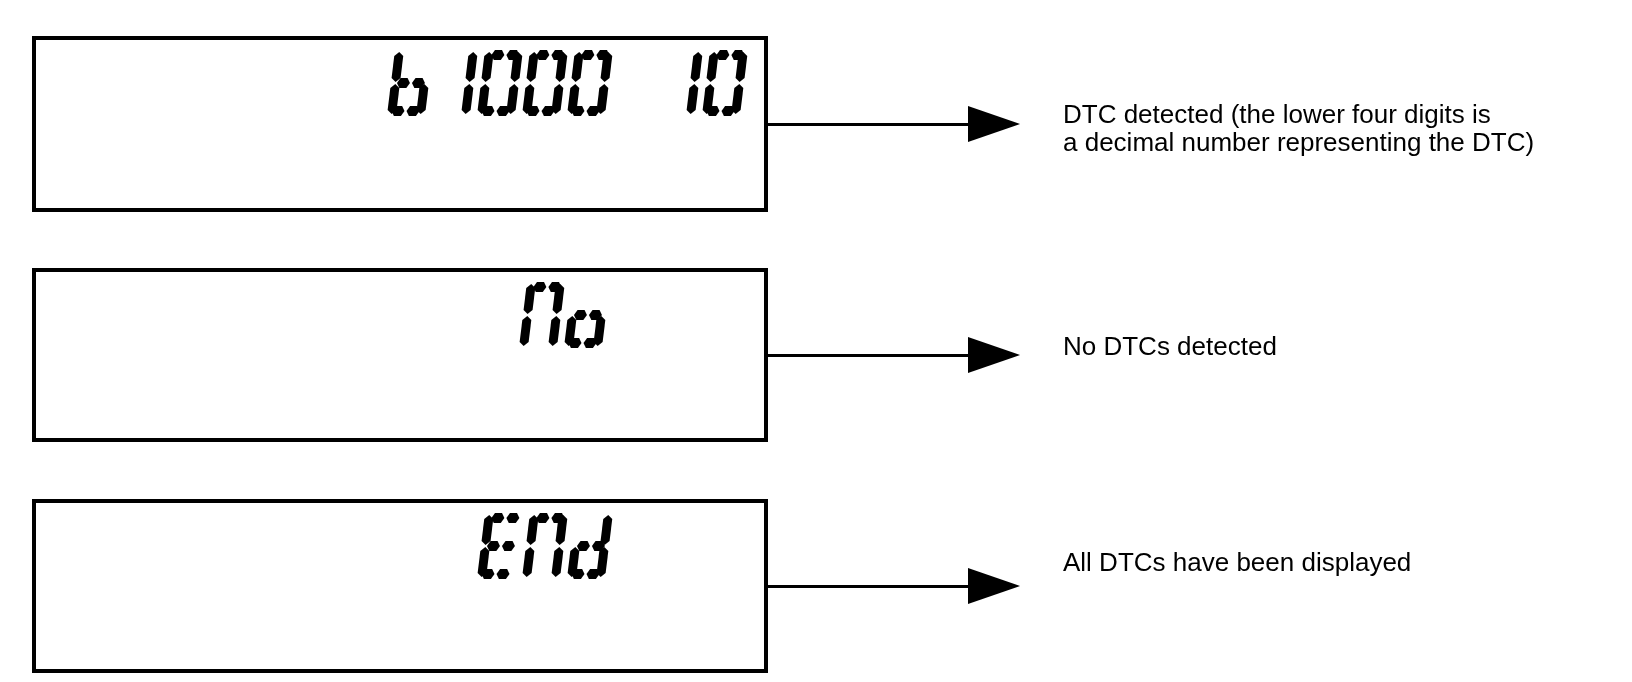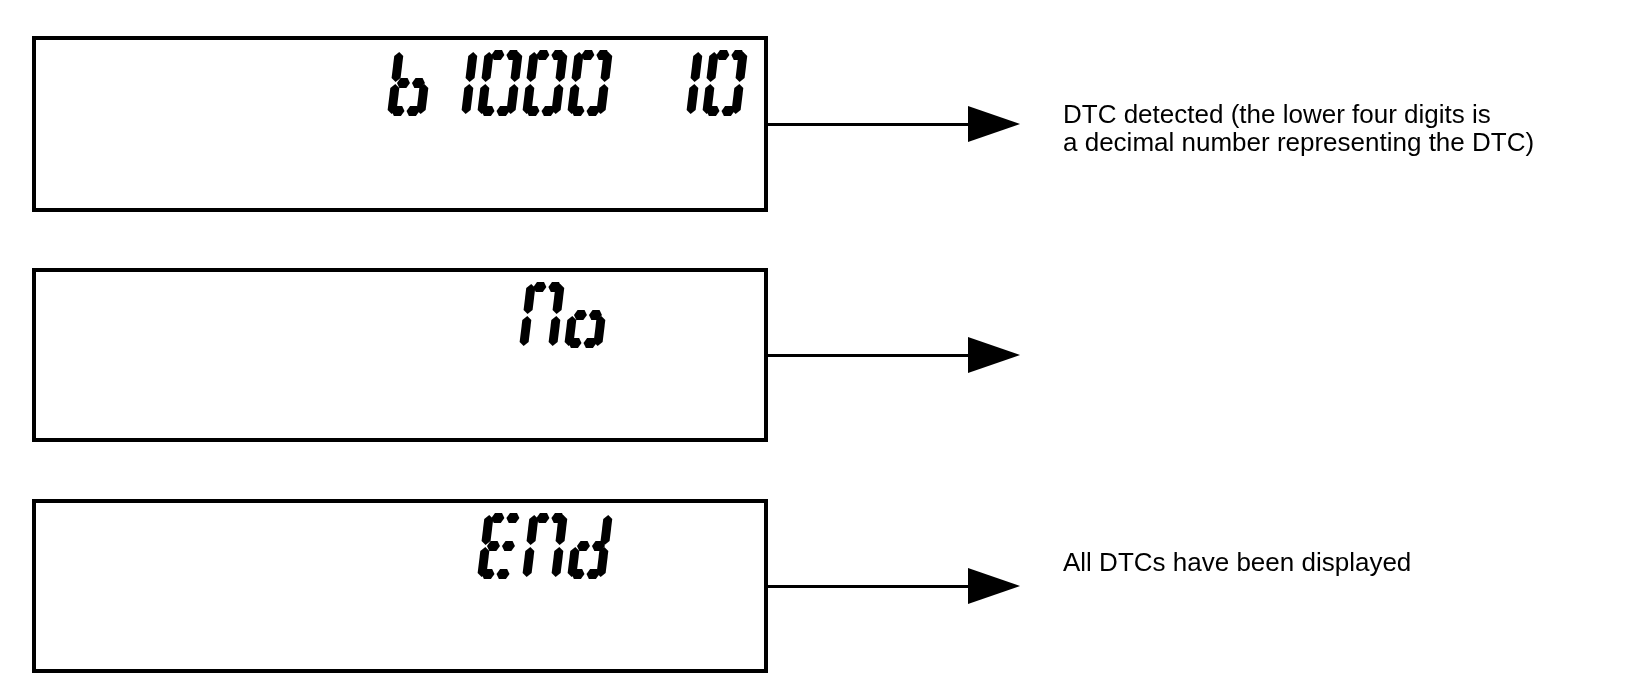--- a/index.html
+++ b/index.html
@@ -149,20 +149,21 @@
         <polygon points="34.5,34 39,38 39,60 34.5,64 30,60 30,38" fill="#000000"></polygon>
         <polygon points="5,61 8,56 15,56 18,61 15,66 8,66" fill="#000000"></polygon>
         <polygon points="20,61 23,56 30,56 33,61 30,66 23,66" fill="#000000"></polygon>
         <polygon points="5.5,34 10,38 10,60 5.5,64 1,60 1,38" fill="#000000"></polygon>
         <polygon points="7,33 10,28 17,28 20,33 17,38 10,38" fill="#000000"></polygon>
         <polygon points="22,33 25,28 32,28 35,33 32,38 25,38" fill="#000000"></polygon>
       </g>
     </svg>
   <div class="arrow-line" id="arrow-line-1"></div>
   <div class="arrow-head" id="arrow-head-1"></div>
+  <div class="callout-label" id="label-1">No DTCs detected</div>
 
   <div class="panel" id="panel-2"></div>
   <svg class="lcd" id="lcd-2" width="147" height="68" viewBox="0 0 147 68">
       <g transform="translate(8,1) skewX(-7)">
         <polygon points="8,5 11,0 18,0 21,5 18,10 11,10" fill="#000000"></polygon>
         <polygon points="23,5 26,0 33,0 36,5 33,10 26,10" fill="#000000"></polygon>
         <polygon points="5,61 8,56 15,56 18,61 15,66 8,66" fill="#000000"></polygon>
         <polygon points="20,61 23,56 30,56 33,61 30,66 23,66" fill="#000000"></polygon>
         <polygon points="5.5,34 10,38 10,60 5.5,64 1,60 1,38" fill="#000000"></polygon>
         <polygon points="5.5,2 10,6 10,28 5.5,32 1,28 1,6" fill="#000000"></polygon>

